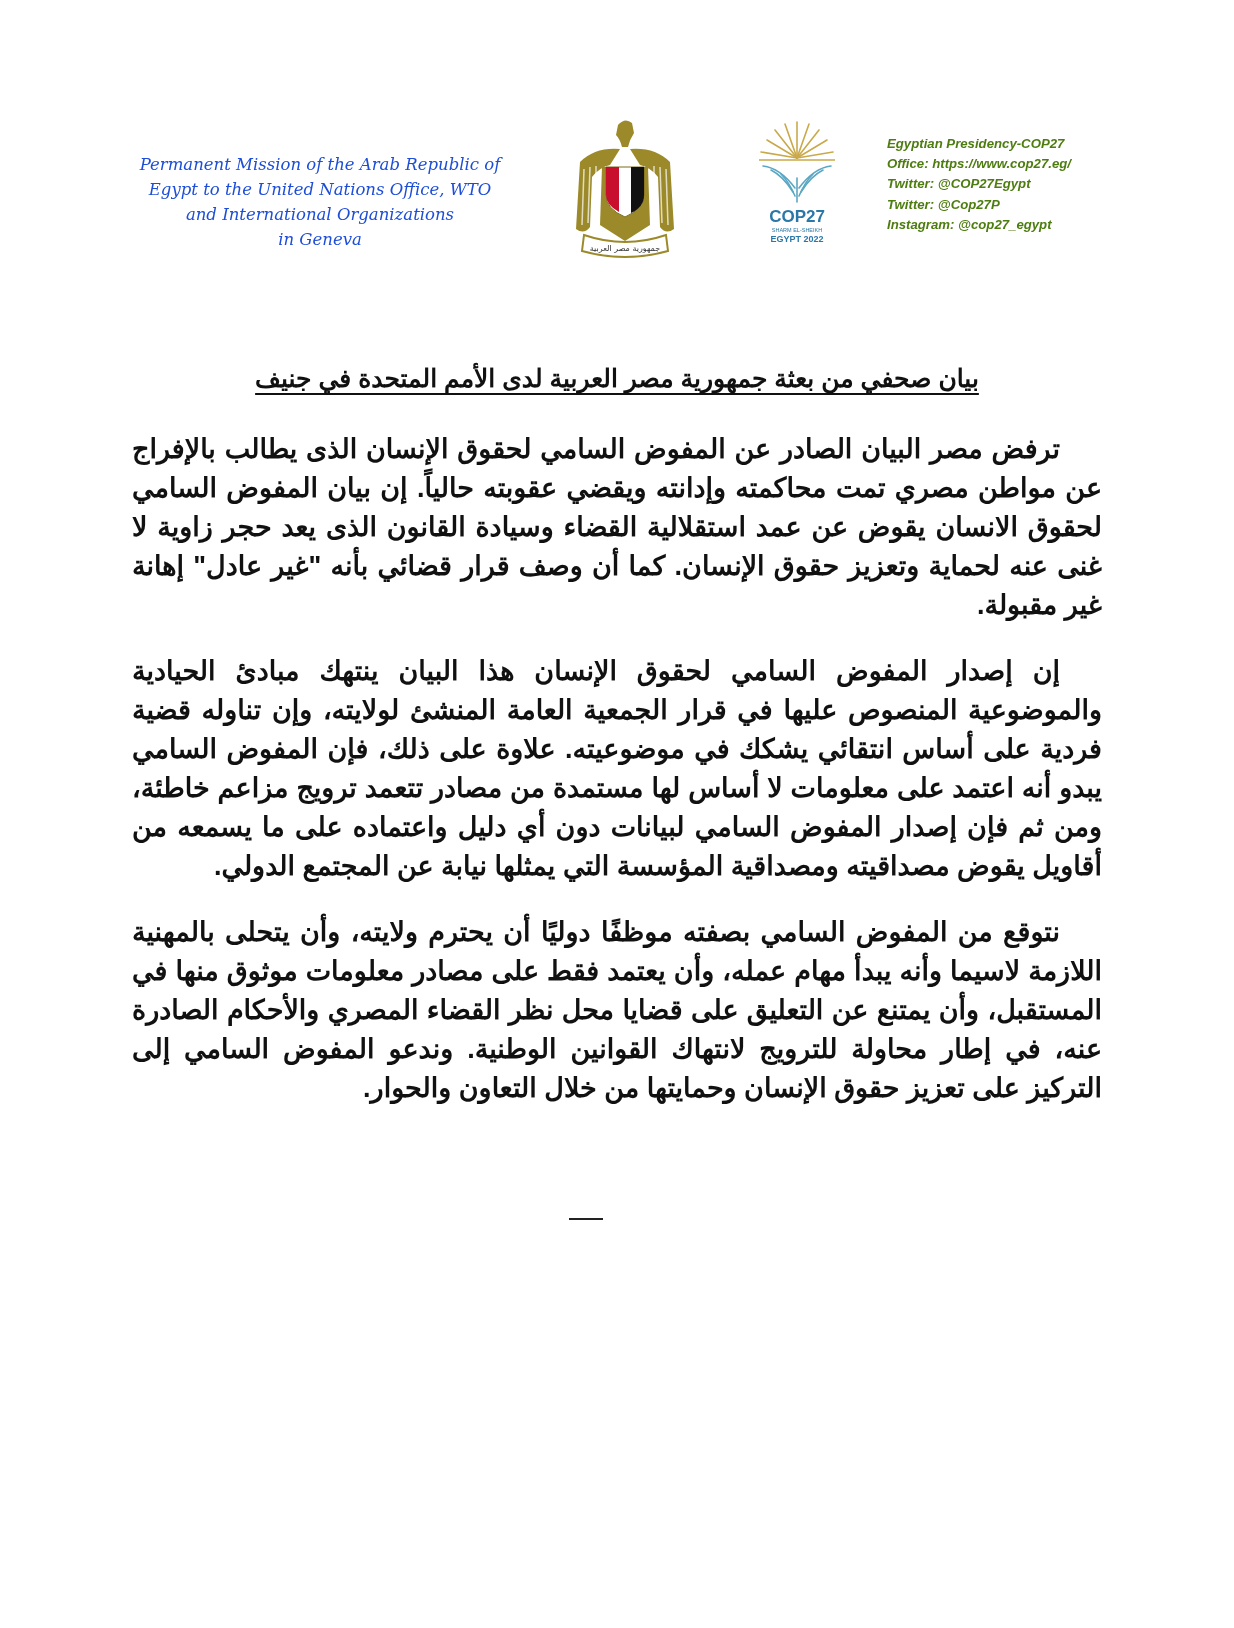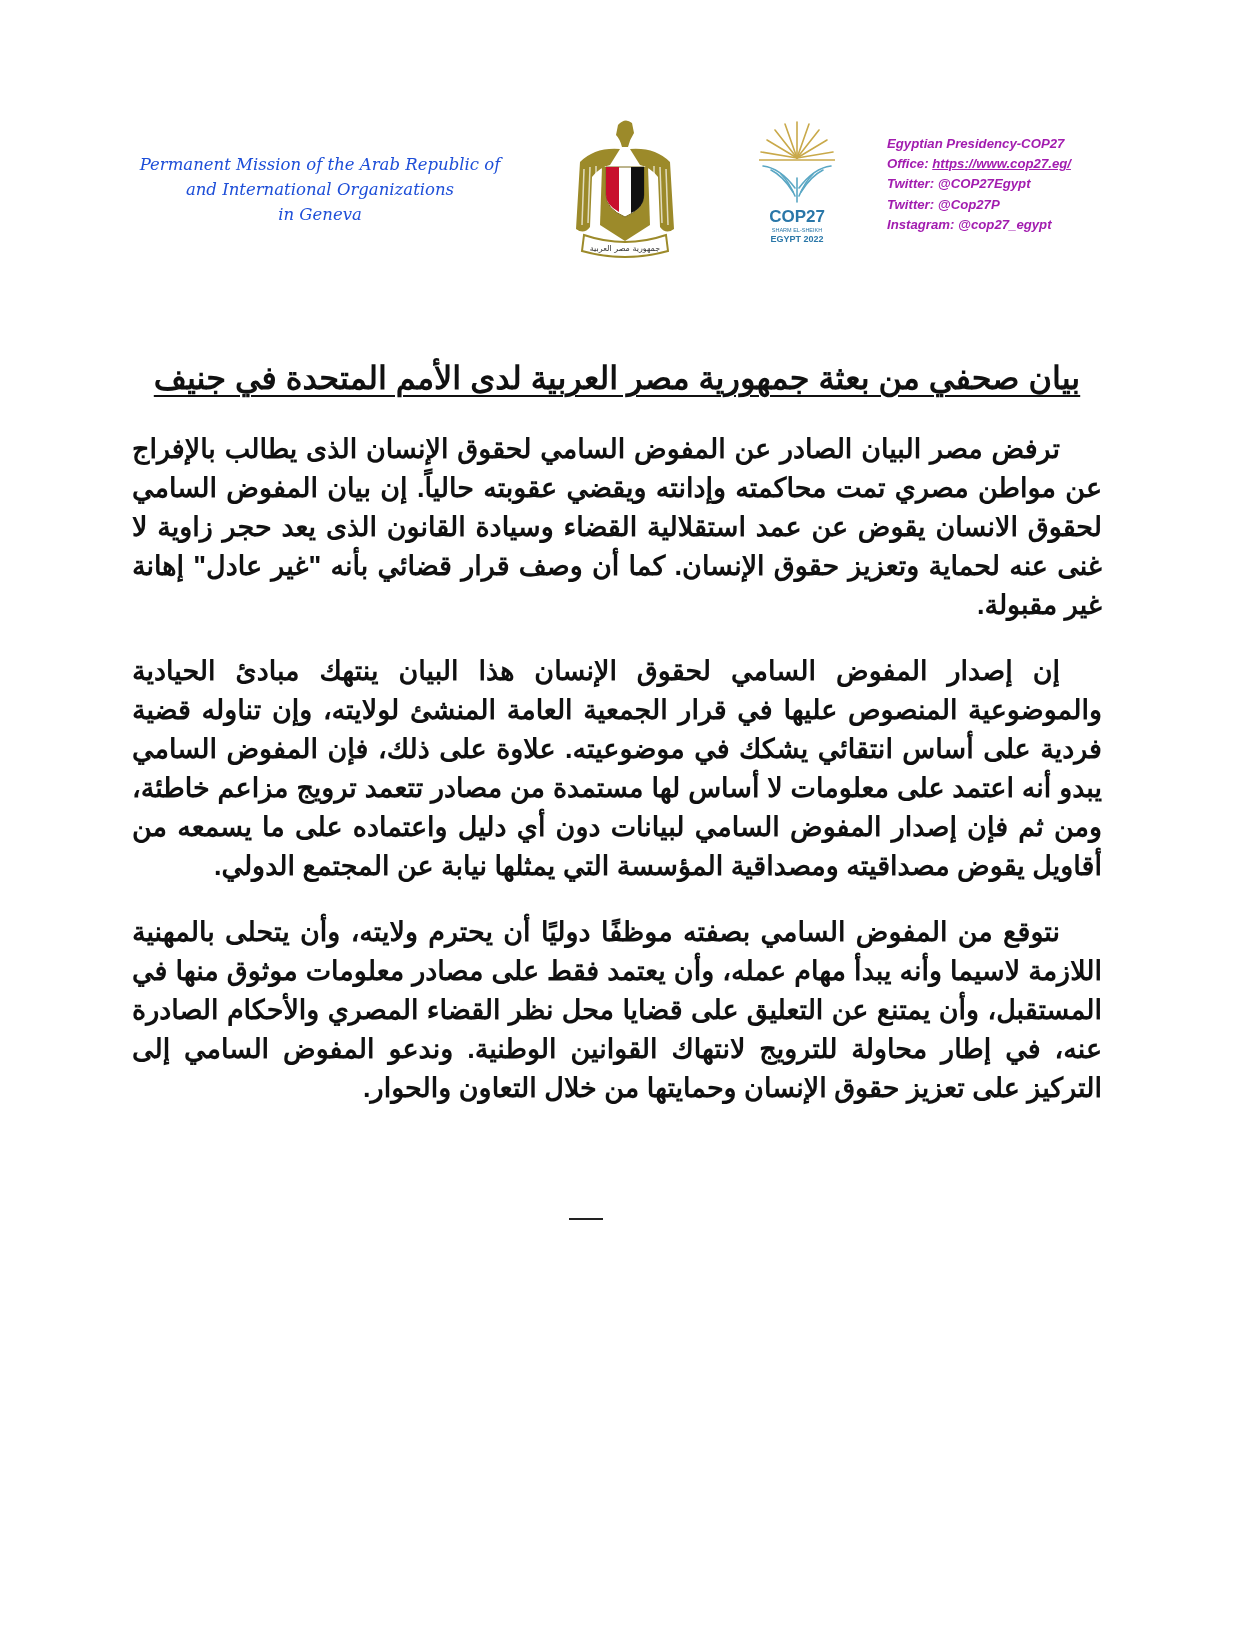--- a/index.html
+++ b/index.html
@@ -11,48 +11,49 @@
       font-size: 16.5px; line-height: 25px; color: #1d4ed8;
     }
     .header-left div { white-space: nowrap; }
 
     .emblem { position: absolute; left: 570px; top: 117px; width: 110px; height: 145px; }
     .cop-logo { position: absolute; left: 755px; top: 118px; width: 85px; height: 135px; }
 
     .header-right {
       position: absolute; left: 887px; top: 134px; width: 340px;
       font-family: "Liberation Sans", sans-serif; font-style: italic; font-weight: bold;
-      font-size: 13.2px; line-height: 20.2px; color: #a21caf;
+      font-size: 13.2px; line-height: 20.2px; color: #4d7c0f;
     }
     .header-right .line { white-space: nowrap; }
-    .header-right .url { text-decoration: underline; }
+    .header-right .url { }
 
     .doc-title {
       position: absolute; left: 0; right: 0; top: 362px; text-align: center;
-      direction: rtl; font-weight: bold; font-size: 32px; line-height: 32px;
+      direction: rtl; font-weight: bold; font-size: 25px; line-height: 32px;
     }
     .doc-title span { text-decoration: underline; text-underline-offset: 6px; text-decoration-thickness: 2px; }
 
     .body-text {
       position: absolute; left: 132px; width: 970px; top: 430px;
       direction: rtl; text-align: justify; text-align-last: right;
       font-family: "Liberation Sans", sans-serif; font-weight: bold; font-size: 27px; line-height: 39px;
     }
     .body-text p { margin: 0 0 27px 0; text-indent: 42px; }
 
     .end-line {
       position: absolute; left: 569px; top: 1218px; width: 34px; height: 0;
       border-top: 2px solid #222;
     }
   </style>
 </head>
 <body>
 
 <div class="header-left">
   <div>Permanent Mission of the Arab Republic of</div>
+  <div>Egypt to the United Nations Office, WTO</div>
   <div>and International Organizations</div>
   <div>in Geneva</div>
 </div>
 
 <div class="emblem">
   <svg width="110" height="145" viewBox="0 0 110 145">
 
     <path d="M48 8 Q55 0 62 6 L64 16 Q60 22 58 30 L52 30 Q50 22 46 18 Z" fill="#9c8a2a"></path>
 
     <path d="M50 32 Q25 30 10 45 L6 112 Q14 118 20 110 L22 60 Q30 50 40 48 Z" fill="#9c8a2a"></path>

